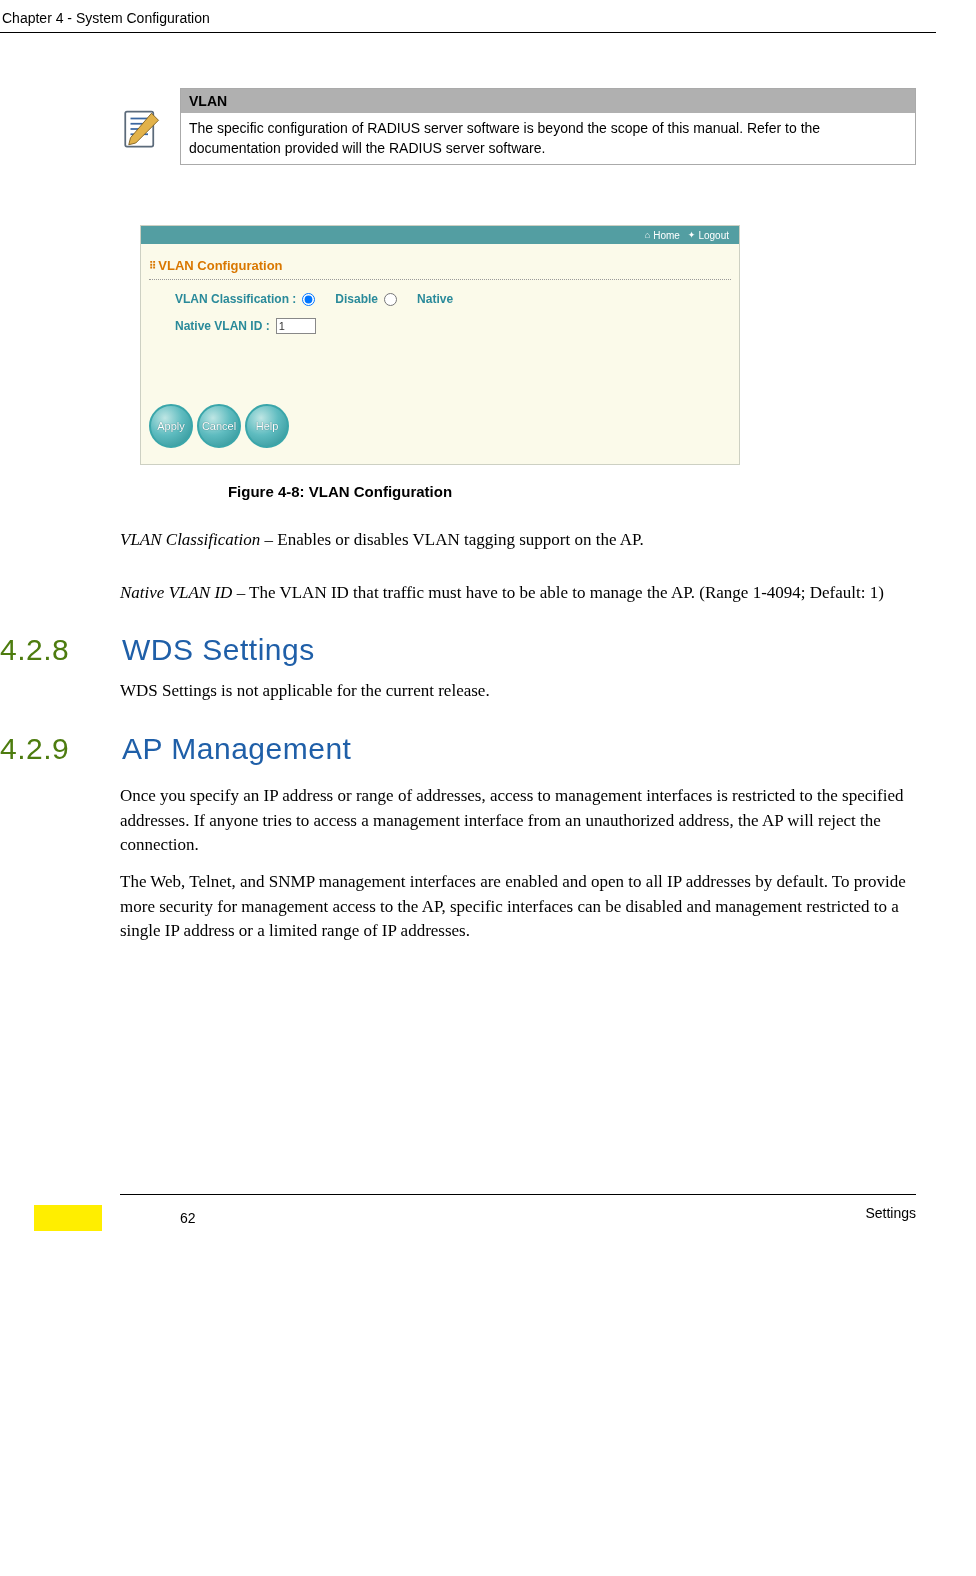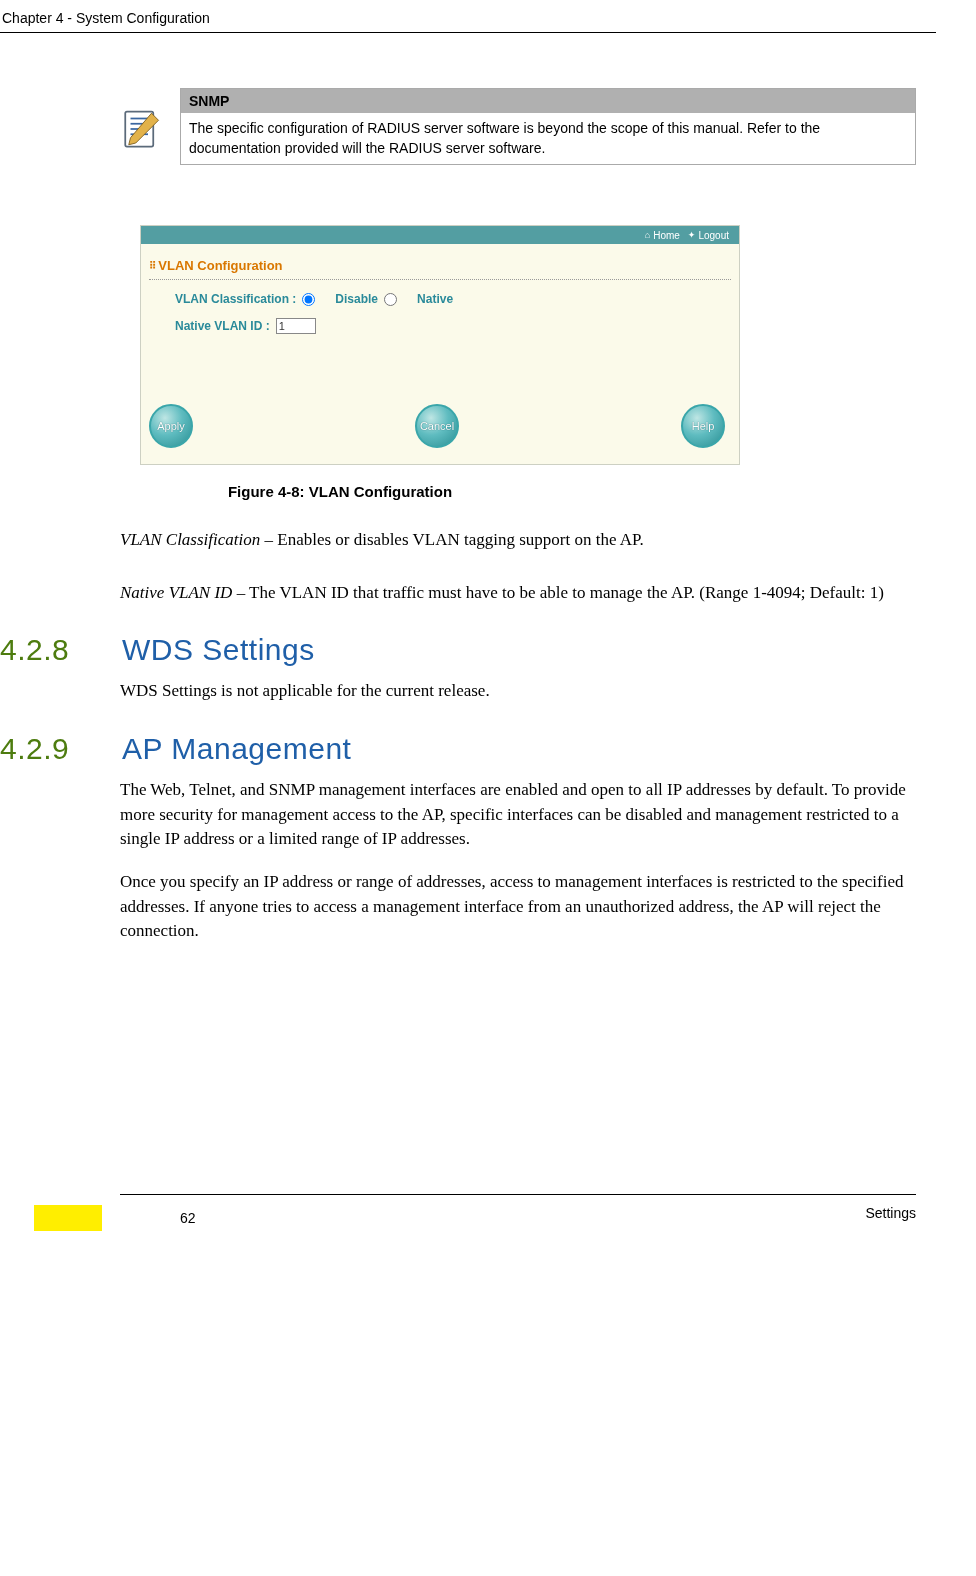--- a/index.html
+++ b/index.html
@@ -105,21 +105,21 @@
     width: 40px;
     height: 16px;
     border: 1px solid #888;
     background: #fff;
     font-size: 11px;
     padding: 0 2px;
     color: #333;
   }
   .btn-row {
     display: flex;
-    justify-content: space-between;
+    justify-content: flex-start;
     gap: 4px;
     margin-top: 70px;
     padding-right: 6px;
     padding-bottom: 8px;
   }
   .round-btn {
     width: 44px;
     height: 44px;
     border-radius: 50%;
     border: 2px solid #3aa6aa;
@@ -213,21 +213,21 @@
     <div class="note-block">
       <svg class="note-icon" viewBox="0 0 48 48">
         <rect x="6" y="4" width="32" height="40" rx="2" fill="#fff" stroke="#5b6a7a" stroke-width="2"></rect>
         <line x1="12" y1="12" x2="32" y2="12" stroke="#3a66a0" stroke-width="2"></line>
         <line x1="12" y1="18" x2="32" y2="18" stroke="#3a66a0" stroke-width="2"></line>
         <line x1="12" y1="24" x2="32" y2="24" stroke="#3a66a0" stroke-width="2"></line>
         <line x1="12" y1="30" x2="32" y2="30" stroke="#3a66a0" stroke-width="2"></line>
         <polygon points="36,6 44,14 18,40 10,42 12,34" fill="#e2b24a" stroke="#7a5a1a" stroke-width="1"></polygon>
       </svg>
       <div class="note-box">
-        <div class="note-head">SNMP</div>
+        <div class="note-head">VLAN</div>
         <div class="note-body">The specific configuration of RADIUS server software is beyond the scope of this manual. Refer to the documentation provided will the RADIUS server software.</div>
       </div>
     </div>
 
     <div class="figure-wrap">
       <div class="panel">
         <div class="panel-topbar">
           <span>
               <span class="icon-home">⌂</span>
               <span>Home</span>
@@ -278,22 +278,22 @@
     <div class="section-row">
       <div class="section-num">4.2.8</div>
       <div class="section-title">WDS Settings</div>
     </div>
     <p class="body-para" style="margin-top:12px">WDS Settings is not applicable for the current release.</p>
 
     <div class="section-row">
       <div class="section-num">4.2.9</div>
       <div class="section-title">AP Management</div>
     </div>
+    <p class="body-para" style="margin-top:18px">Once you specify an IP address or range of addresses, access to management interfaces is restricted to the specified addresses. If anyone tries to access a management interface from an unauthorized address, the AP will reject the connection.</p>
     <p class="body-para" style="margin-top:12px">The Web, Telnet, and SNMP management interfaces are enabled and open to all IP addresses by default. To provide more security for management access to the AP, specific interfaces can be disabled and management restricted to a single IP address or a limited range of IP addresses.</p>
-    <p class="body-para" style="margin-top:18px">Once you specify an IP address or range of addresses, access to management interfaces is restricted to the specified addresses. If anyone tries to access a management interface from an unauthorized address, the AP will reject the connection.</p>
 
   </div>
 
   <div class="footer">
     <hr class="footer-hr">
     <div class="footer-row">
       <div class="yellow-wrap">
         <div class="yellow-bar"></div>
         <span class="page-num">62</span>
       </div>

